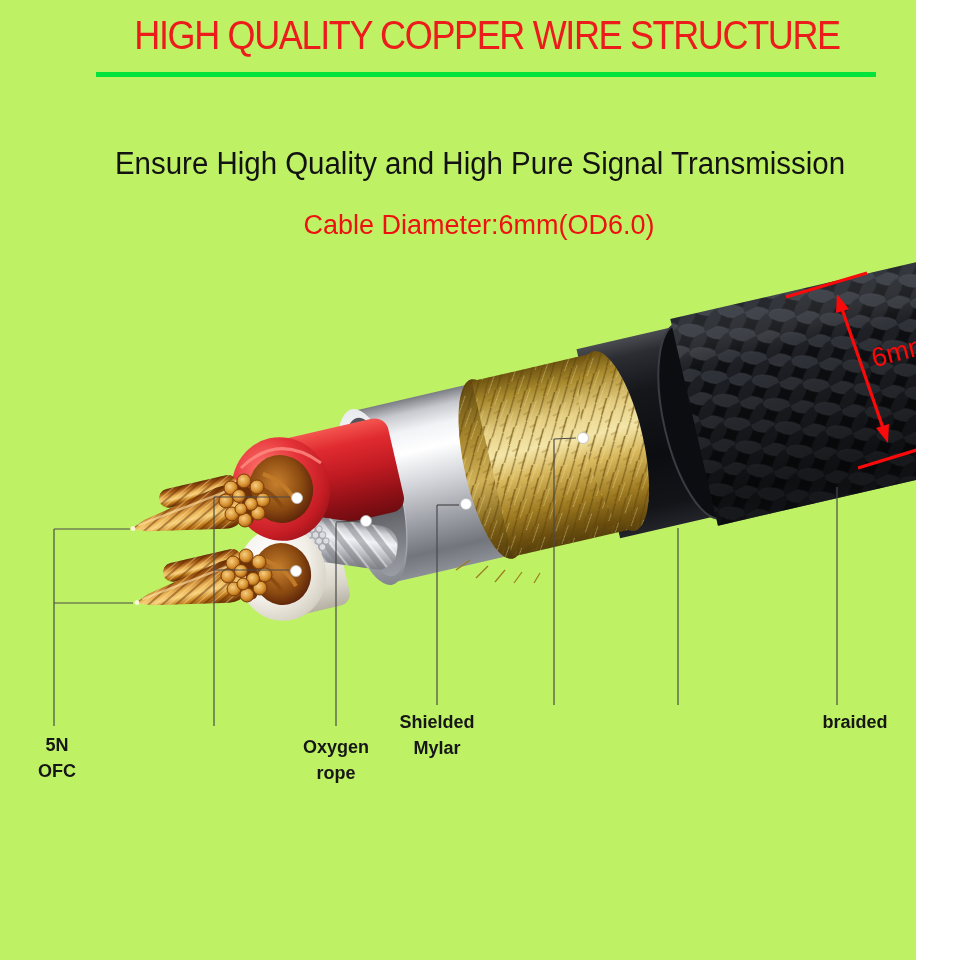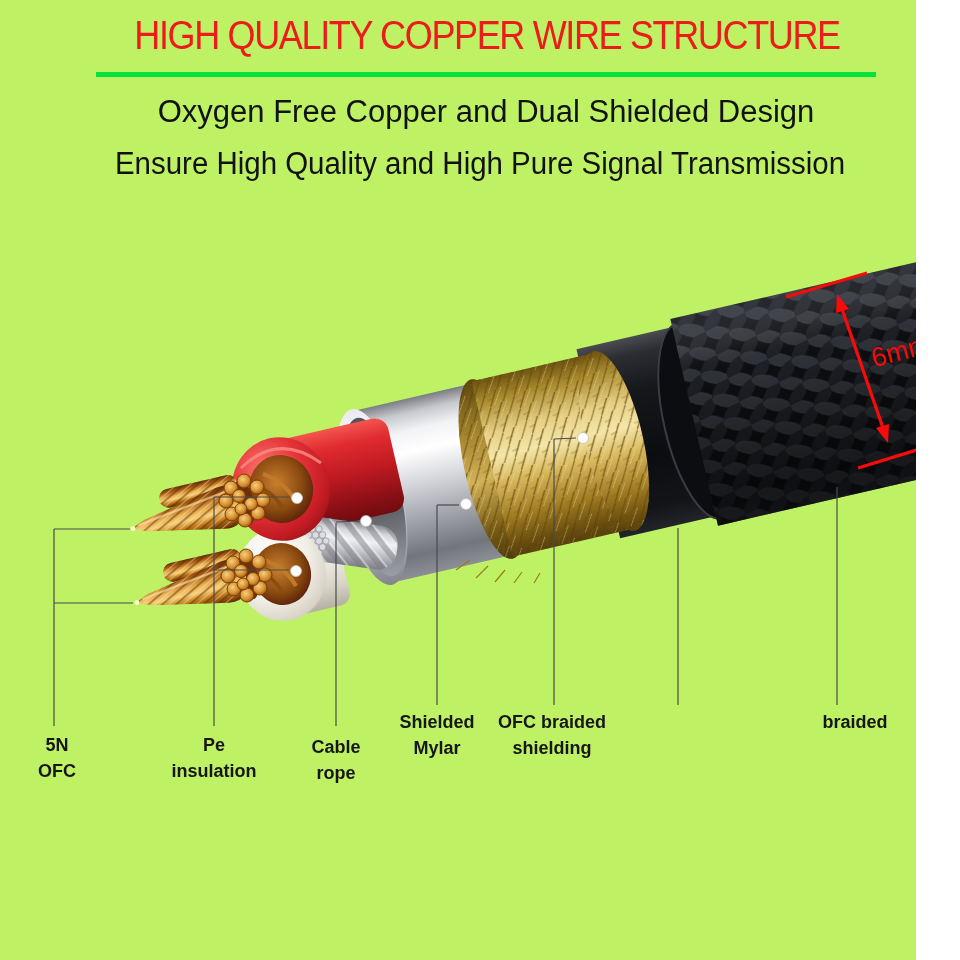--- a/index.html
+++ b/index.html
@@ -23,22 +23,22 @@
   }
   svg{position:absolute;left:0;top:0;}
 </style>
 </head>
 <body>
 
 <div class="canvas">
 
   <div class="abs title">HIGH QUALITY COPPER WIRE STRUCTURE</div>
   <div class="abs divider"></div>
-  <div class="abs sub sub1">Oxygen Free Copper and Dual Shielded Design</div>
   <div class="abs sub sub2">Ensure High Quality and High Pure Signal Transmission</div>
+  <div class="abs diameter">Cable Diameter:6mm(OD6.0)</div>
 
   <svg width="960" height="960" viewBox="0 0 960 960">
     <defs>
 
       <linearGradient id="cuGrad" x1="0" y1="0" x2="0" y2="1">
         <stop offset="0" stop-color="#6a3006"></stop>
           <stop offset="0.2" stop-color="#a55a12"></stop>
         <stop offset="0.45" stop-color="#eab254"></stop>
           <stop offset="0.6" stop-color="#f7d078"></stop>
         <stop offset="0.78" stop-color="#c07818"></stop>
@@ -345,34 +345,26 @@
       <polygon points="837,294 836,313 849,309" fill="#fa0a0a"></polygon>
       <polygon points="888,443 876,428 889,424" fill="#fa0a0a"></polygon>
       <text x="901" y="360" font-size="27" fill="#fa0a0a" text-anchor="middle" font-family="Liberation Sans, sans-serif" transform="rotate(-15 901 351)">6mm</text>
     </g>
   </svg>
 
   <div class="callout" style="left:57px;top:732px">
     <div>5N</div>
     <div>OFC</div>
   </div>
-  <div class="callout" style="left:214px;top:732px">
-    <div>Pe</div>
-    <div>insulation</div>
-  </div>
   <div class="callout" style="left:336px;top:734px">
-    <div>Cable</div>
+    <div>Oxygen</div>
     <div>rope</div>
   </div>
   <div class="callout" style="left:437px;top:709px">
     <div>Shielded</div>
     <div>Mylar</div>
   </div>
-  <div class="callout" style="left:552px;top:709px">
-    <div>OFC braided</div>
-    <div>shielding</div>
-  </div>
   <div class="callout" style="left:855px;top:709px">
     <div>braided</div>
     <div></div>
   </div>
 
 </div>
 
 </body></html>

